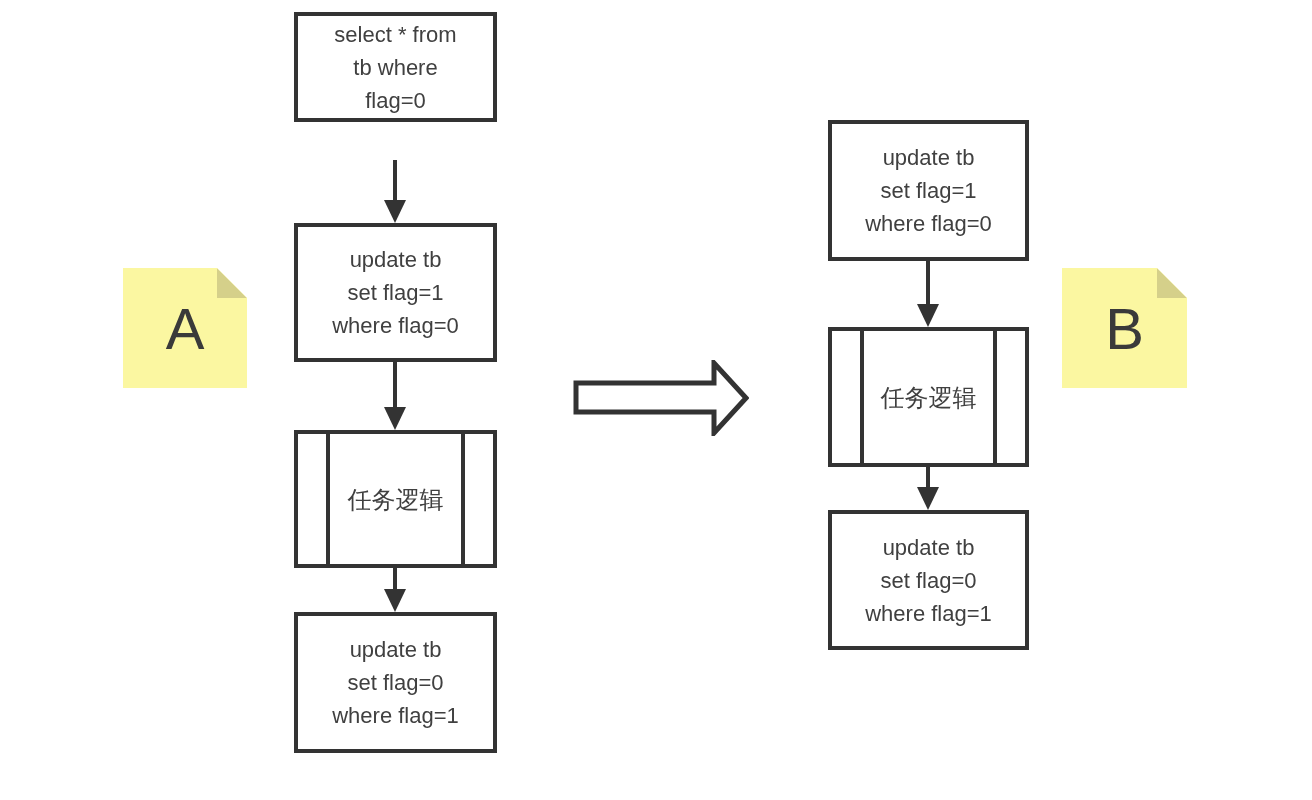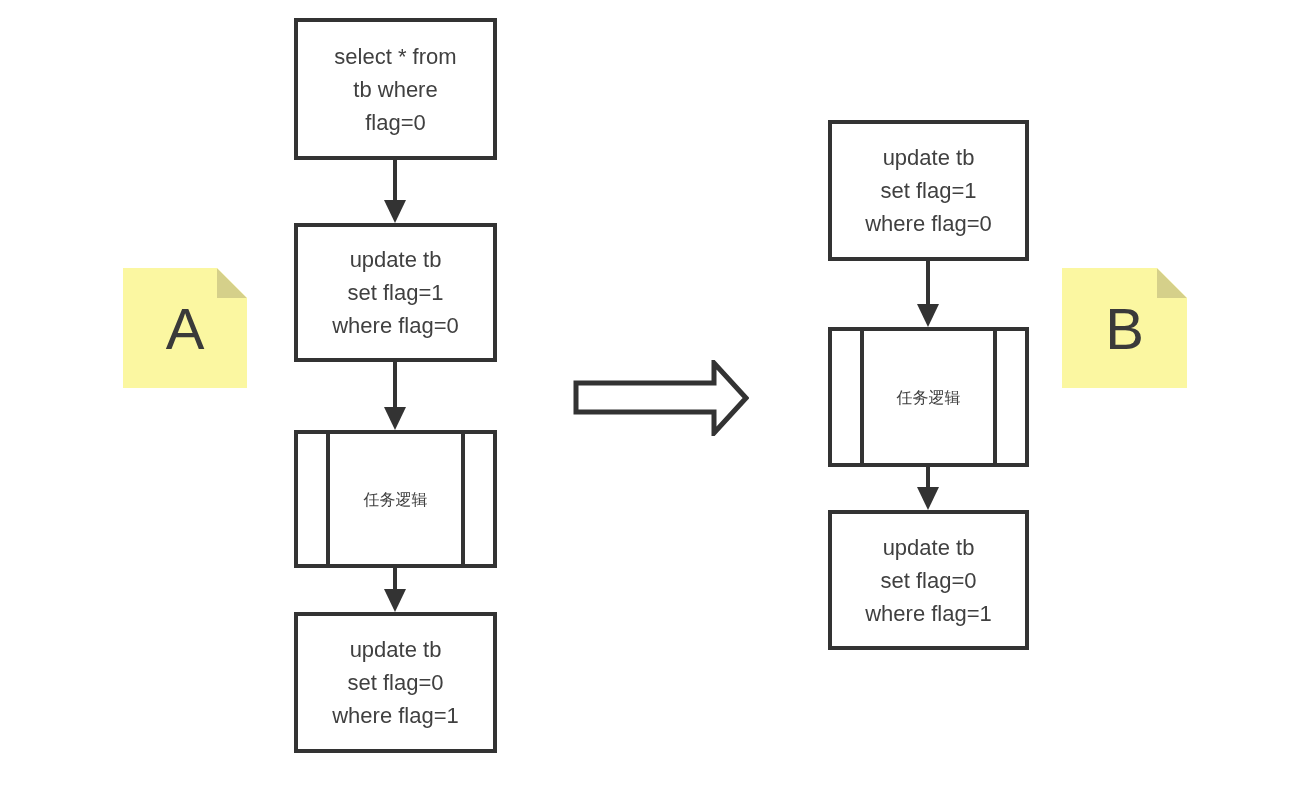--- a/index.html
+++ b/index.html
@@ -19,27 +19,27 @@
   .node{
     position:absolute;
     background:var(--box-fill);
     border:4px solid var(--line);
     display:flex;align-items:center;justify-content:center;
     text-align:center;
     font-size:22px;line-height:33px;
     color:var(--text);
   }
   .node .label{white-space:pre-line;display:block;position:relative;z-index:2;}
-  .subroutine .label{font-size:16px;}
+  .subroutine .label{font-size:24px;}
   .subline{position:absolute;top:0;bottom:0;width:4px;background:var(--line);z-index:1;}
   .subline.left{left:28px;}
   .subline.right{right:28px;}
 
   
-  .a1{left:294px;top:18px;width:203px;height:142px;}
+  .a1{left:294px;top:12px;width:203px;height:110px;}
   .a2{left:294px;top:223px;width:203px;height:139px;}
   .a3{left:294px;top:430px;width:203px;height:138px;}
   .a4{left:294px;top:612px;width:203px;height:141px;}
   
   .b1{left:828px;top:120px;width:201px;height:141px;}
   .b2{left:828px;top:327px;width:201px;height:140px;}
   .b3{left:828px;top:510px;width:201px;height:140px;}
 
   
   .connector{

